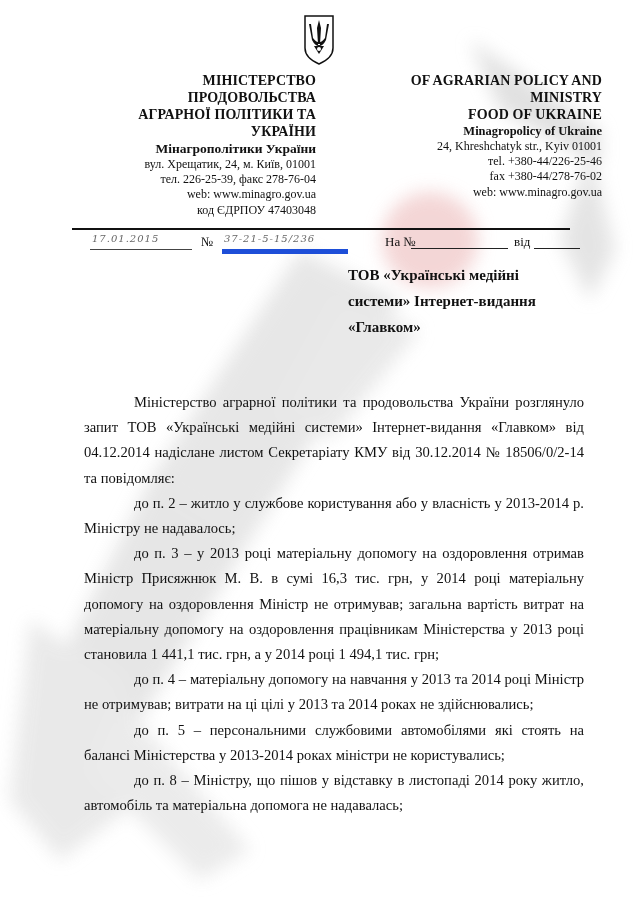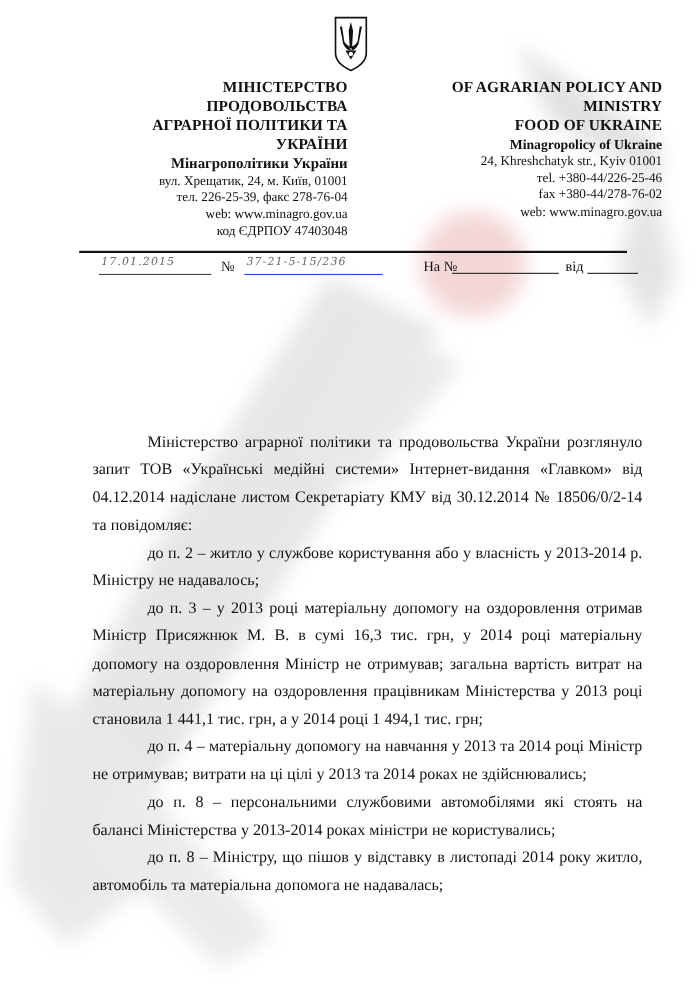--- a/index.html
+++ b/index.html
@@ -21,21 +21,21 @@
   .h-short { font-weight: bold; font-size: 13.5px; line-height: 17px; }
   .h-small { font-size: 12px; line-height: 15.2px; }
   .h-short-en { font-weight: bold; font-size: 12.5px; line-height: 16px; }
 
   .rule { position: absolute; left: 72px; top: 228px; width: 498px; height: 1.5px; background: #111; }
 
   .regline { position: absolute; top: 233px; left: 72px; width: 500px; height: 22px; font-size: 13px; margin-left: 16px; }
   .reg-date { position: absolute; left: 2px; top: 0; width: 100px; border-bottom: 1px solid #444; height: 16px;
               font-family: "DejaVu Serif", serif; font-style: italic; font-size: 10px; color: #666; letter-spacing: 1px; padding-left: 2px; }
   .reg-no-label { position: absolute; left: 113px; top: 1px; font-size: 13px; }
-  .reg-no { position: absolute; left: 134px; top: 0; width: 124px; border-bottom: 1px solid #1d4ed8; height: 16px;
+  .reg-no { position: absolute; left: 134px; top: 0; width: 124px; border-bottom: 5px solid #1d4ed8; height: 16px;
             font-family: "DejaVu Serif", serif; font-style: italic; font-size: 10px; color: #666; letter-spacing: 1px; padding-left: 2px; }
   .on-no-label { position: absolute; left: 297px; top: 1px; font-size: 13px; }
   .on-no-line { position: absolute; left: 323px; top: 15px; width: 97px; border-bottom: 1px solid #222; }
   .from-label { position: absolute; left: 426px; top: 1px; font-size: 13px; }
   .from-line { position: absolute; left: 446px; top: 15px; width: 46px; border-bottom: 1px solid #222; }
 
   .addressee { position: absolute; left: 348px; top: 262px; width: 240px; font-weight: bold; font-size: 15px; line-height: 26px; }
 
   .body-text { position: absolute; left: 84px; top: 390px; width: 500px; font-size: 14.6px; line-height: 25.2px; text-align: justify; }
   .body-text p { margin: 0; text-indent: 50px; }
@@ -103,22 +103,27 @@
   <div class="regline">
     <div class="reg-date">17.01.2015</div>
     <span class="reg-no-label">№</span>
     <div class="reg-no">37-21-5-15/236</div>
     <span class="on-no-label">На №</span>
     <div class="on-no-line"></div>
     <span class="from-label">від</span>
     <div class="from-line"></div>
   </div>
 
+  <div class="addressee">
+    <div>ТОВ «Українські медійні</div>
+    <div>системи»  Інтернет-видання</div>
+    <div>«Главком»</div>
+  </div>
 
   <div class="body-text">
     <p>Міністерство аграрної політики та продовольства України розглянуло запит ТОВ «Українські медійні системи» Інтернет-видання «Главком» від 04.12.2014 надіслане листом Секретаріату КМУ від 30.12.2014 № 18506/0/2-14 та повідомляє:</p>
     <p>до п. 2 – житло у службове користування або у власність у 2013-2014 р. Міністру не надавалось;</p>
     <p>до п. 3 – у 2013 році матеріальну допомогу на оздоровлення отримав Міністр Присяжнюк М. В. в сумі 16,3 тис. грн, у 2014 році матеріальну допомогу на оздоровлення Міністр не отримував; загальна вартість витрат на матеріальну допомогу на оздоровлення працівникам Міністерства у 2013 році становила 1 441,1 тис. грн, а у 2014 році 1 494,1 тис. грн;</p>
     <p>до п. 4 – матеріальну допомогу на навчання у 2013 та 2014 році Міністр не отримував; витрати на ці цілі у 2013 та 2014 роках не здійснювались;</p>
-    <p>до п. 8 – персональними службовими автомобілями які стоять на балансі Міністерства у 2013-2014 роках міністри не користувались;</p>
+    <p>до п. 5 – персональними службовими автомобілями які стоять на балансі Міністерства у 2013-2014 роках міністри не користувались;</p>
     <p>до п. 8 – Міністру, що пішов у відставку в листопаді 2014 року житло, автомобіль та матеріальна допомога не надавалась;</p>
   </div>
 </div>
 
 </body></html>

